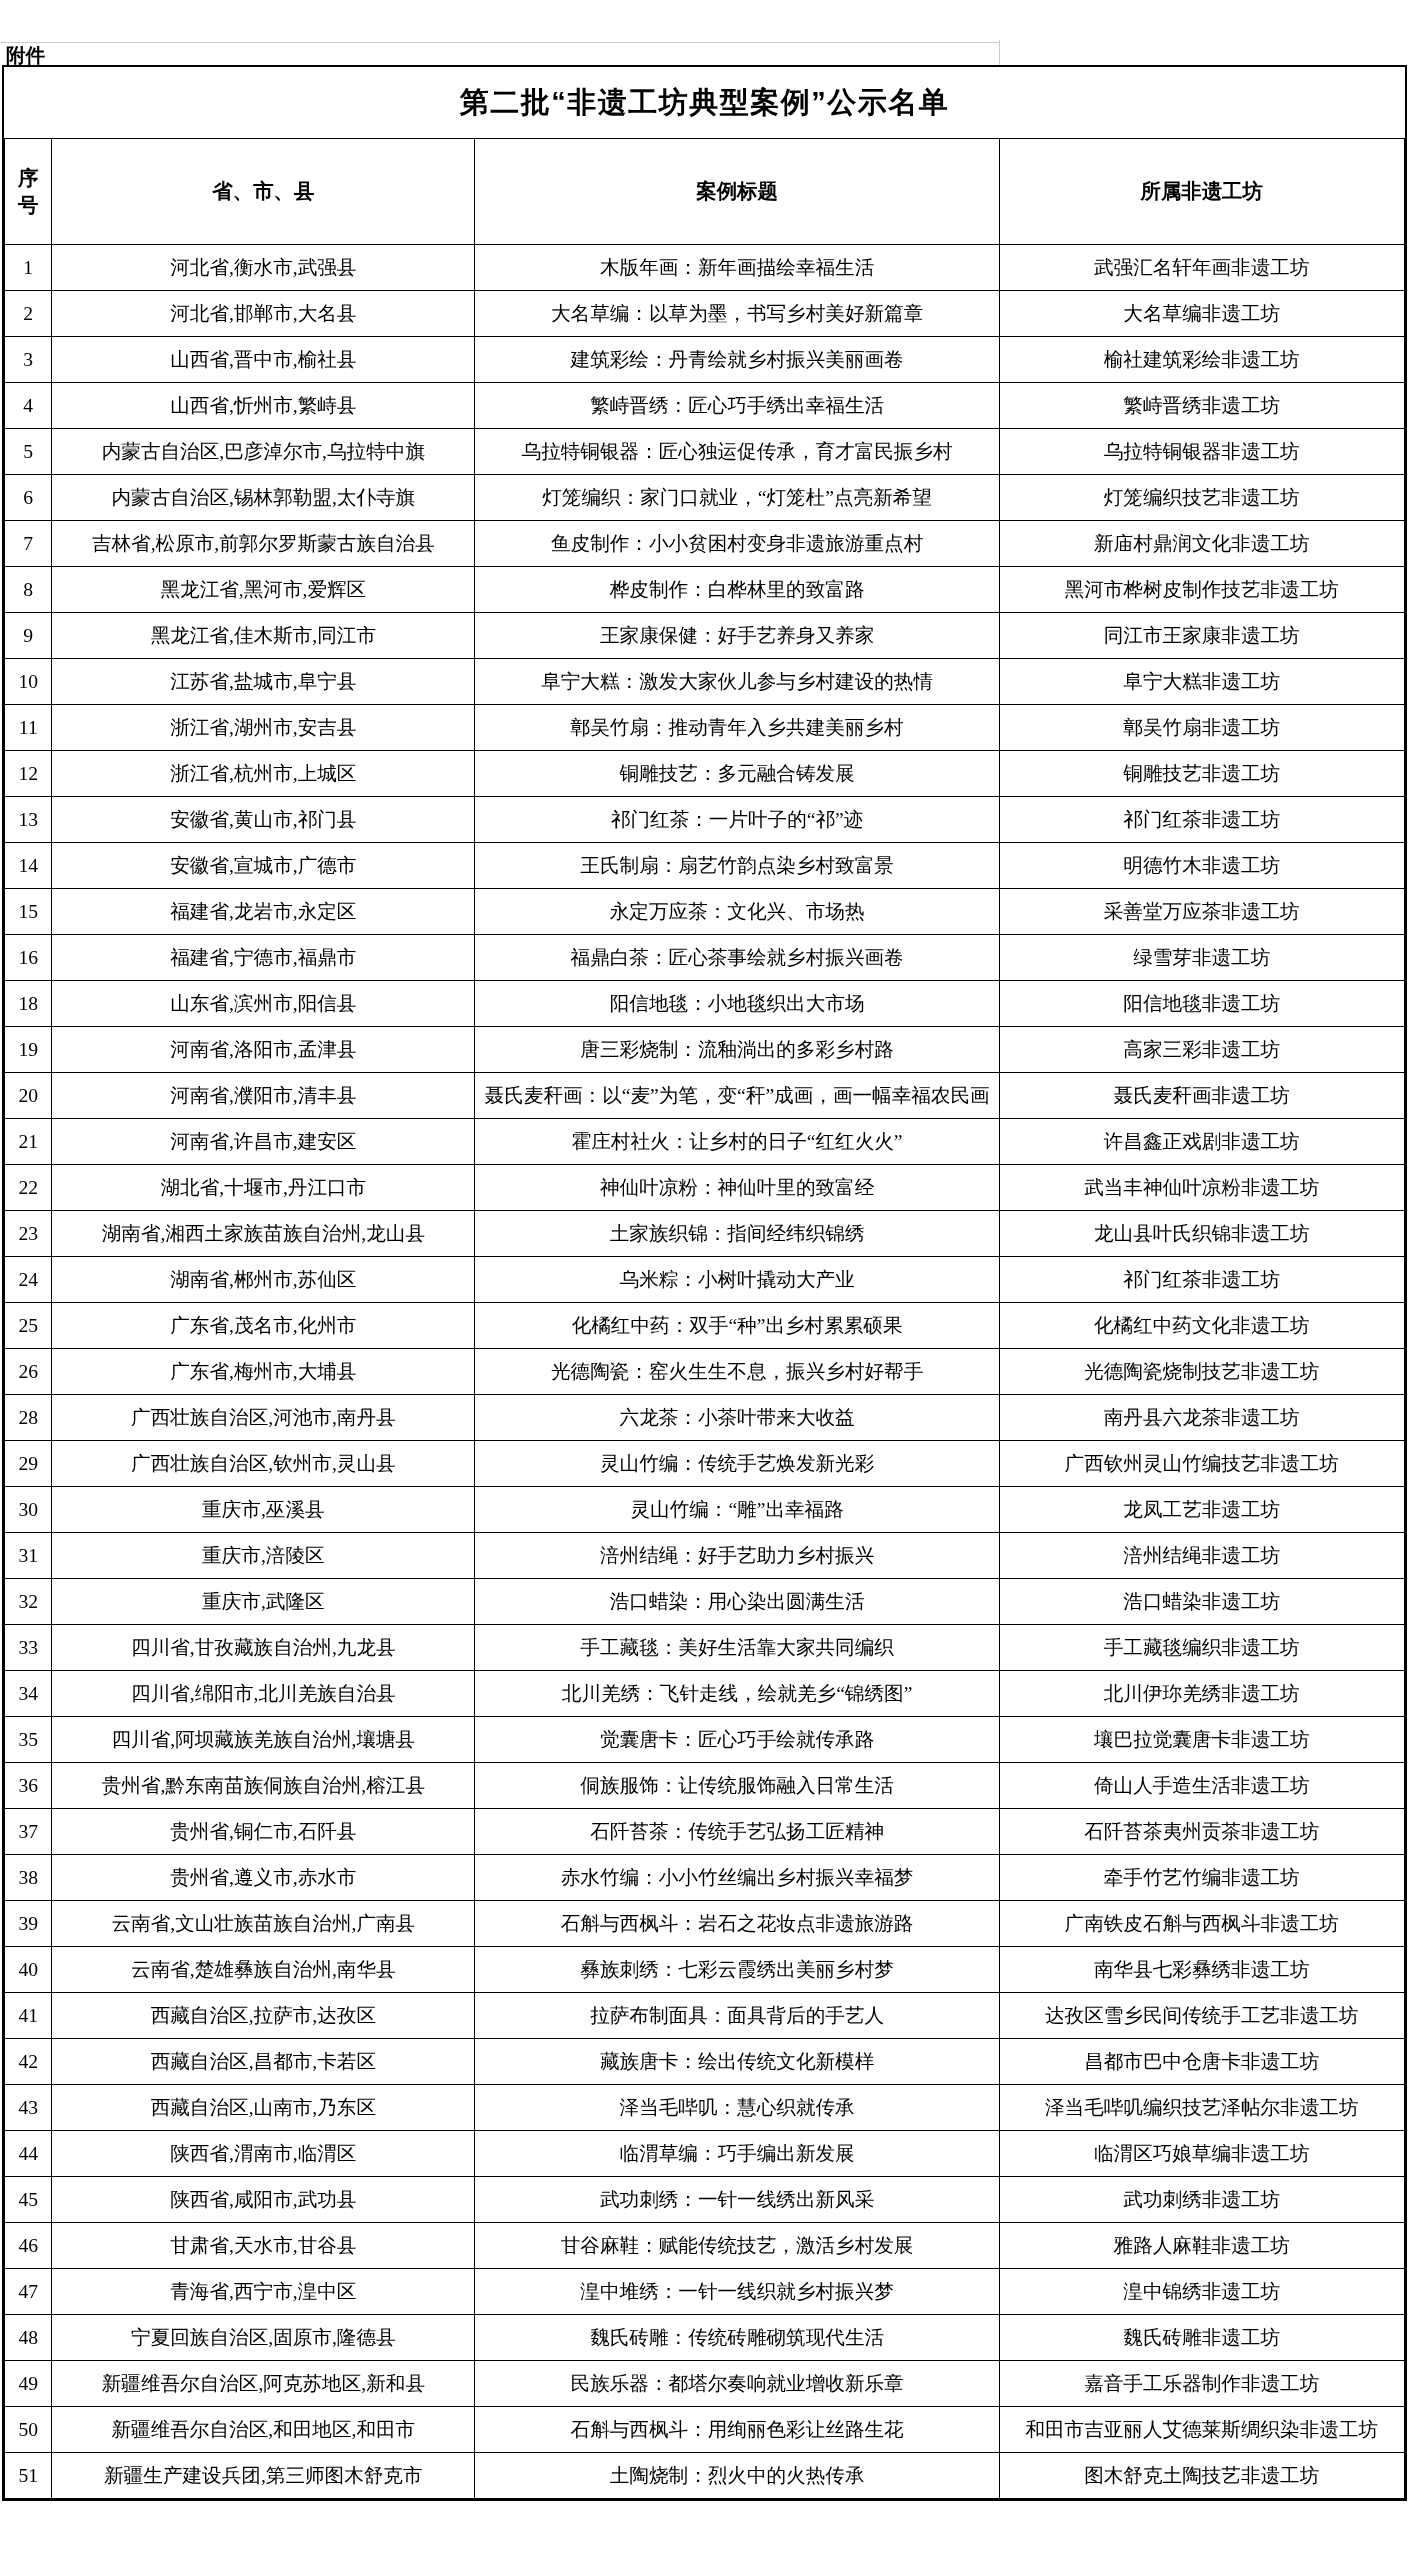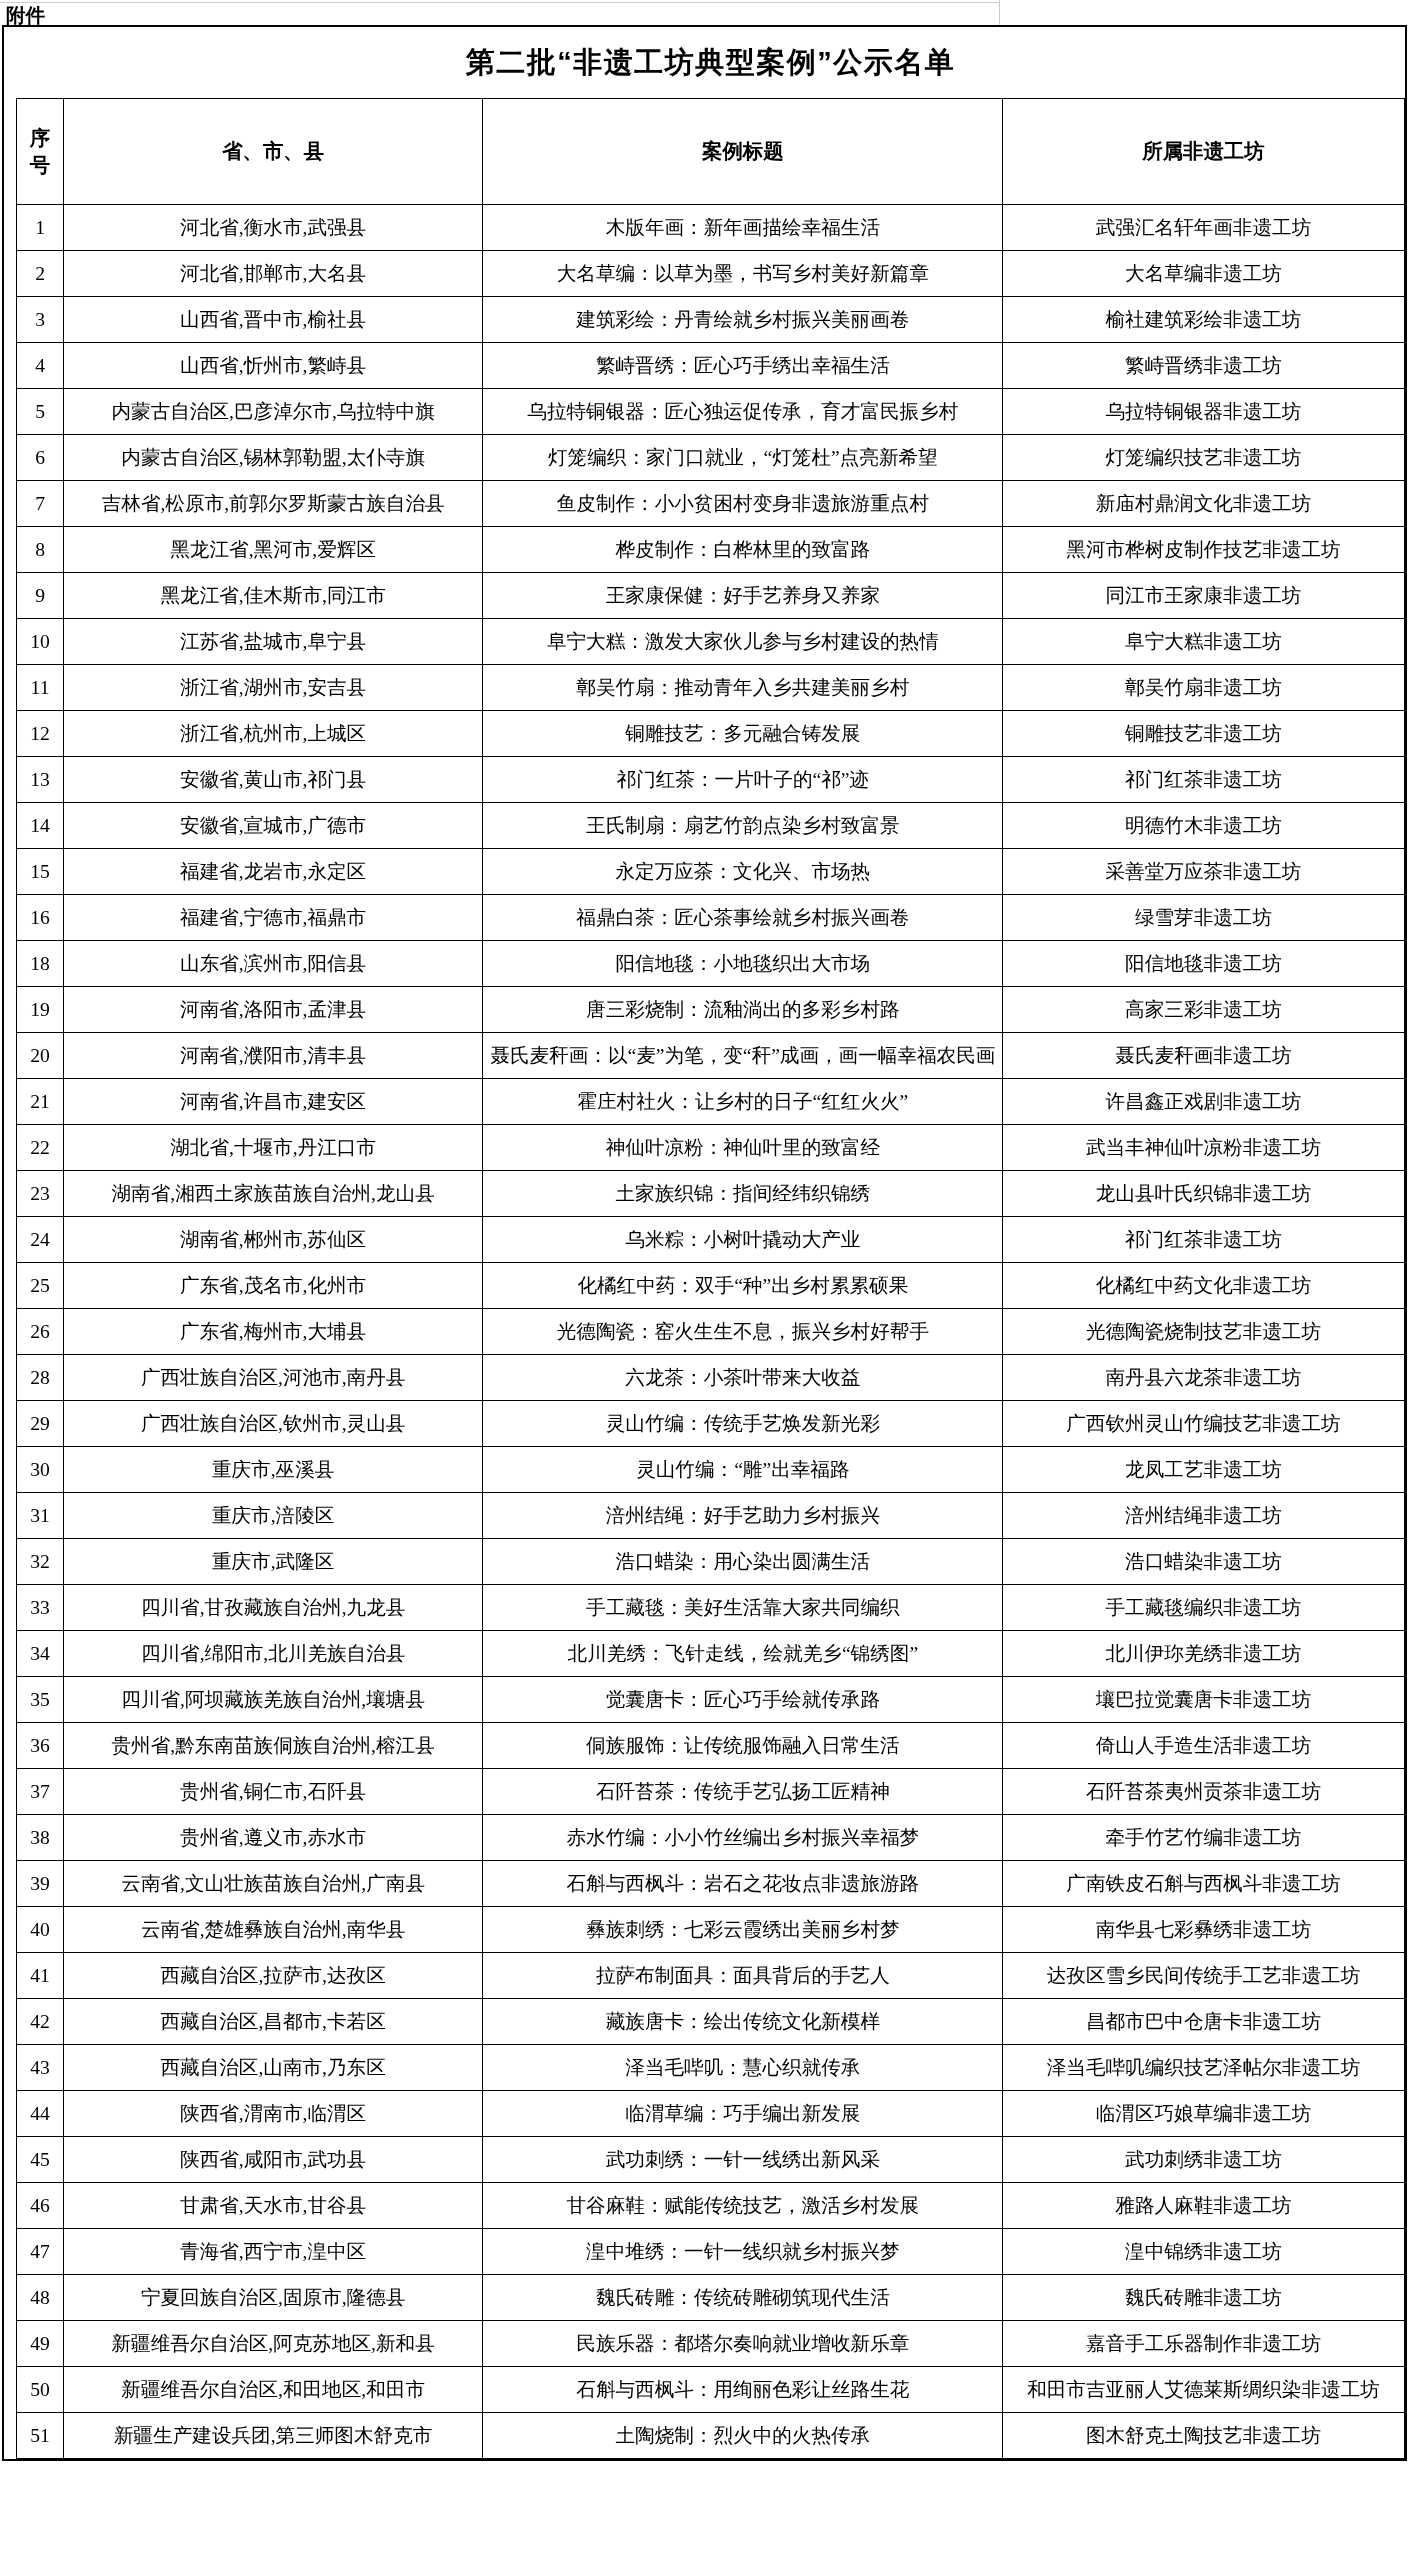--- a/index.html
+++ b/index.html
@@ -6,38 +6,38 @@
   body {
     width: 1409px;
     color: #000;
     font-family: "Liberation Serif", serif;
     -webkit-font-smoothing: antialiased;
   }
   .top-strip {
     position: relative;
     height: 25px;
     width: 1359px;
+    margin-top: 40px;
   }
   .grid-line-h {
     position: absolute; left: 0; top: 1.5px;
     width: 999px; height: 0.8px; background: #cccccc;
   }
   .grid-line-v {
     position: absolute; left: 999px; top: 0;
     width: 0.8px; height: 25px; background: #cccccc;
   }
   .attachment {
     position: absolute; left: 6px; top: 2.3px;
     font-size: 19.6px; font-weight: bold;
     font-family: "Liberation Serif", serif;
   }
   .doc {
     margin: 0 2.3px;
     border: 2.3px solid #000;
-    padding-left: 12px;
   }
   .title-band {
     height: 71px;
     display: flex; align-items: center; justify-content: center;
     font-family: "Liberation Sans", sans-serif;
     font-weight: bold;
     font-size: 29px;
     letter-spacing: 1.5px;
   }
   table.list {

